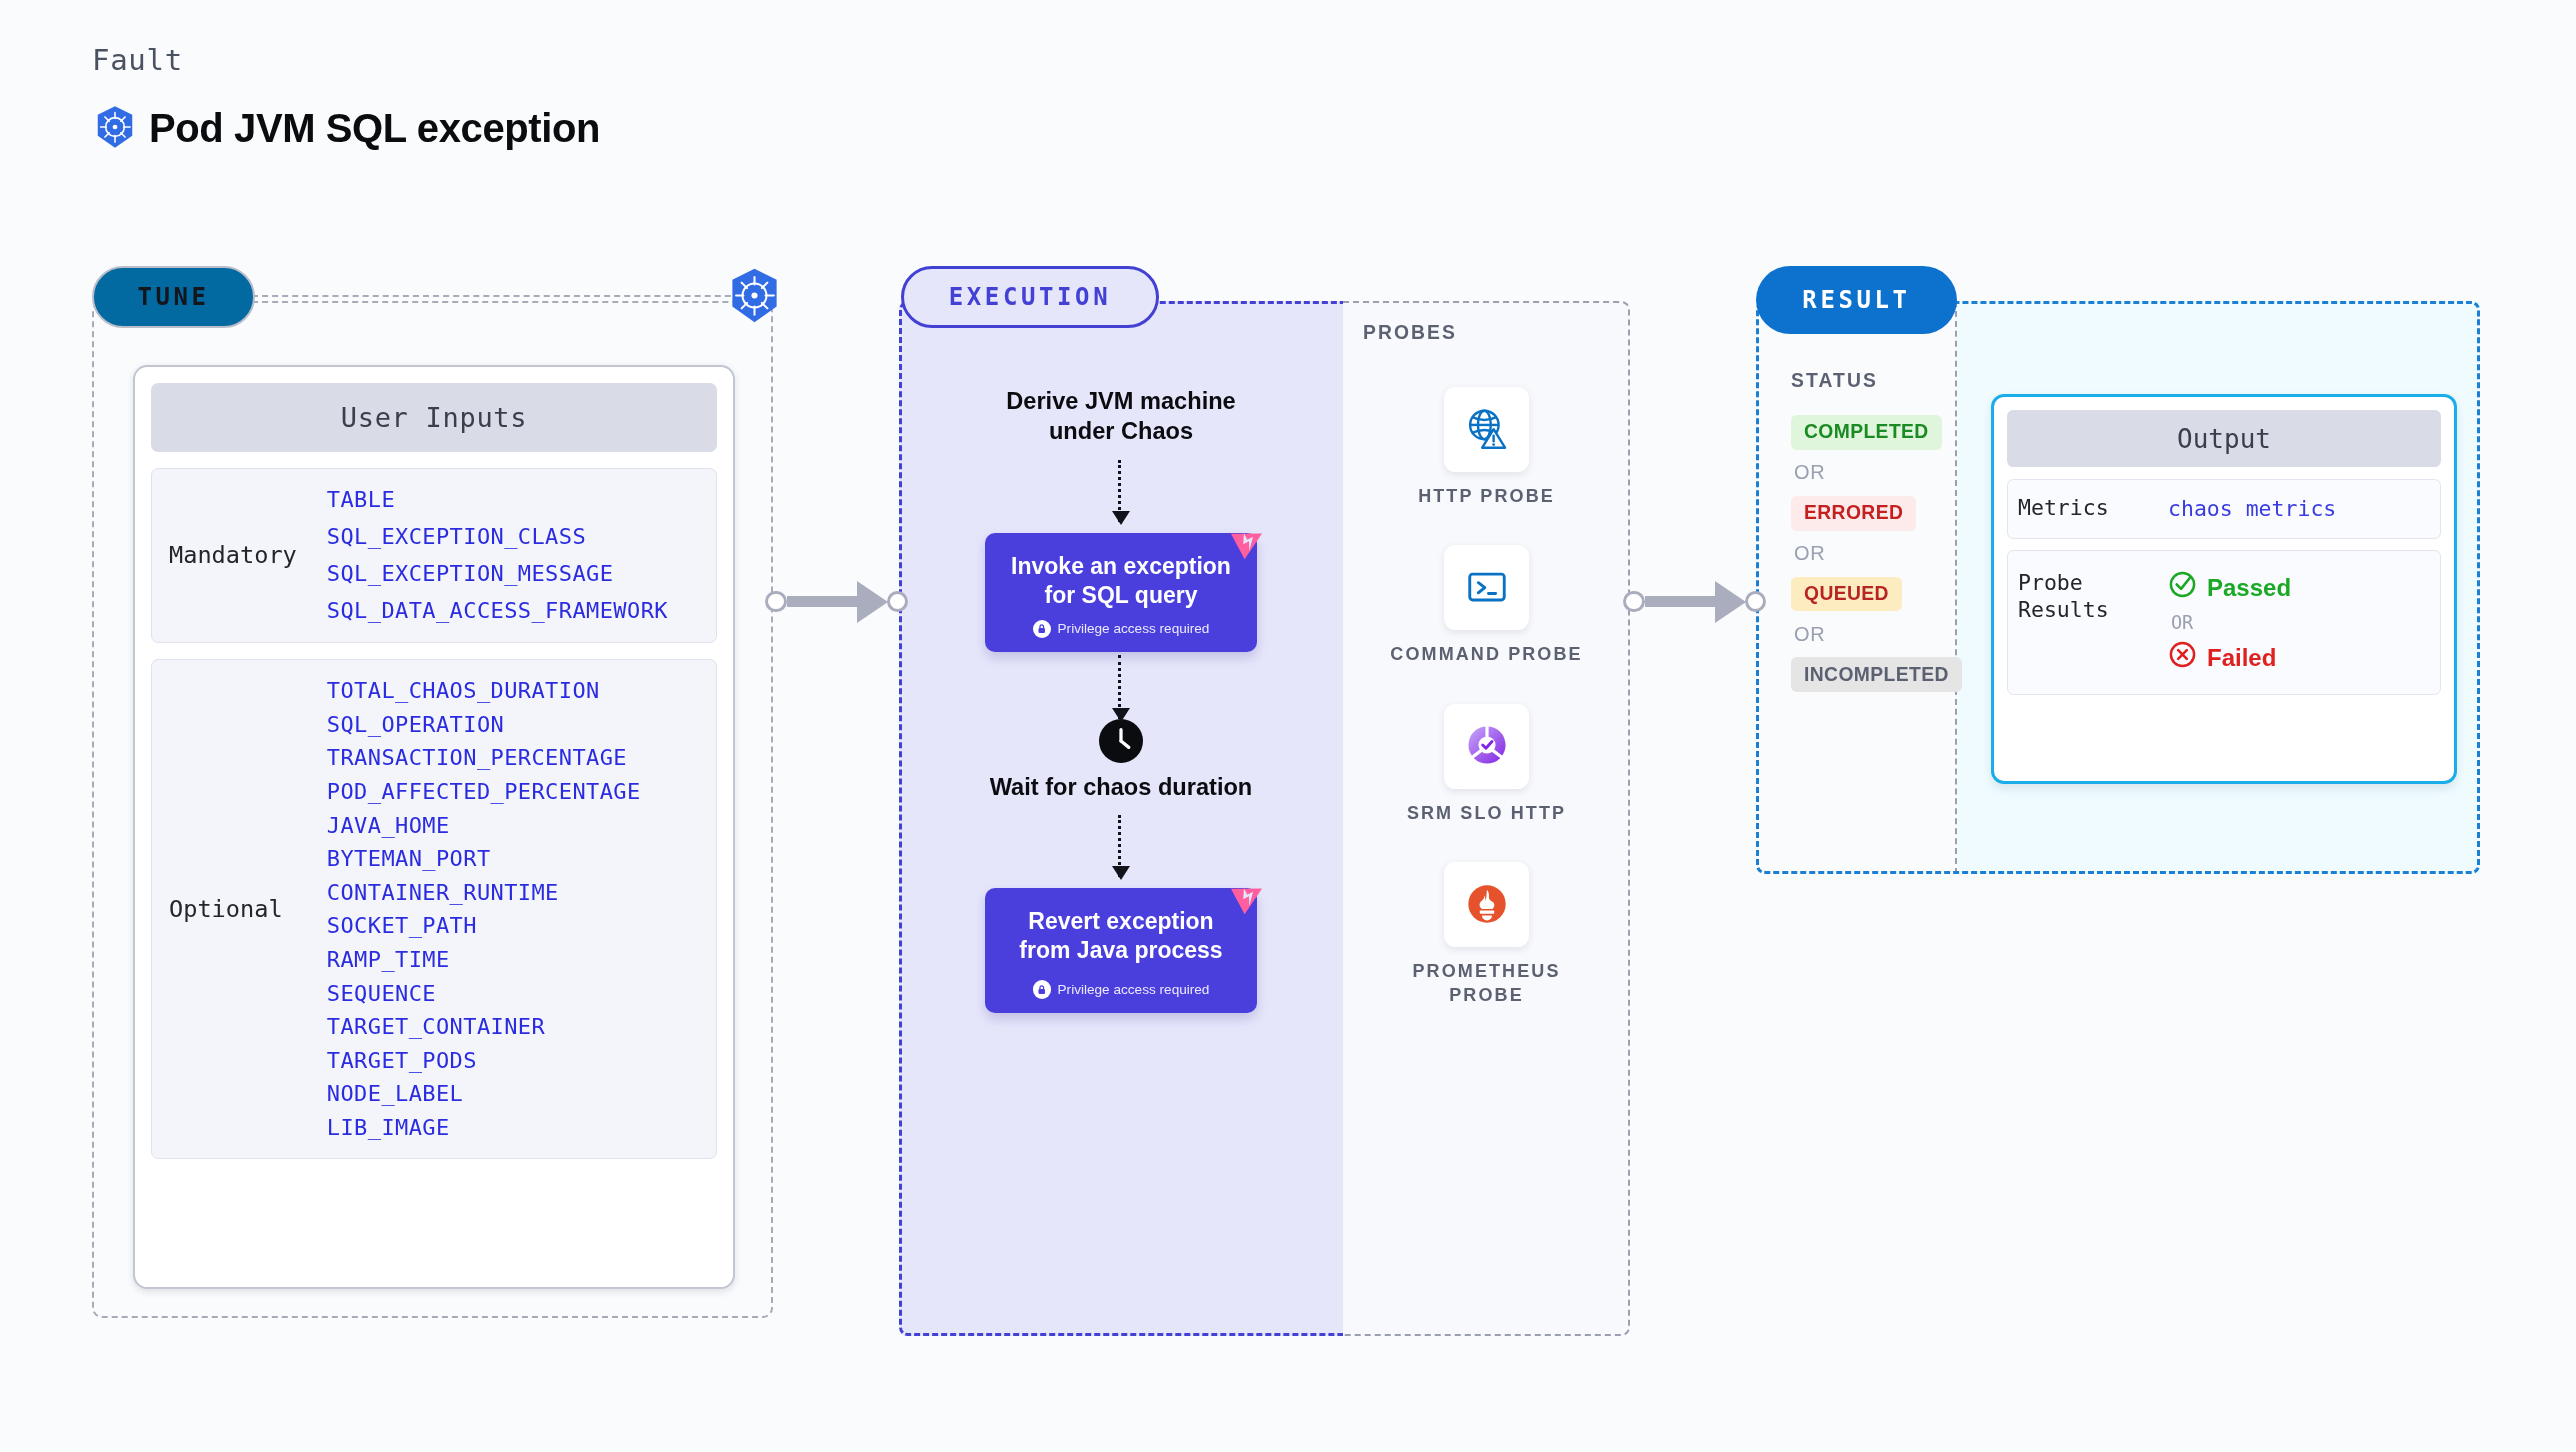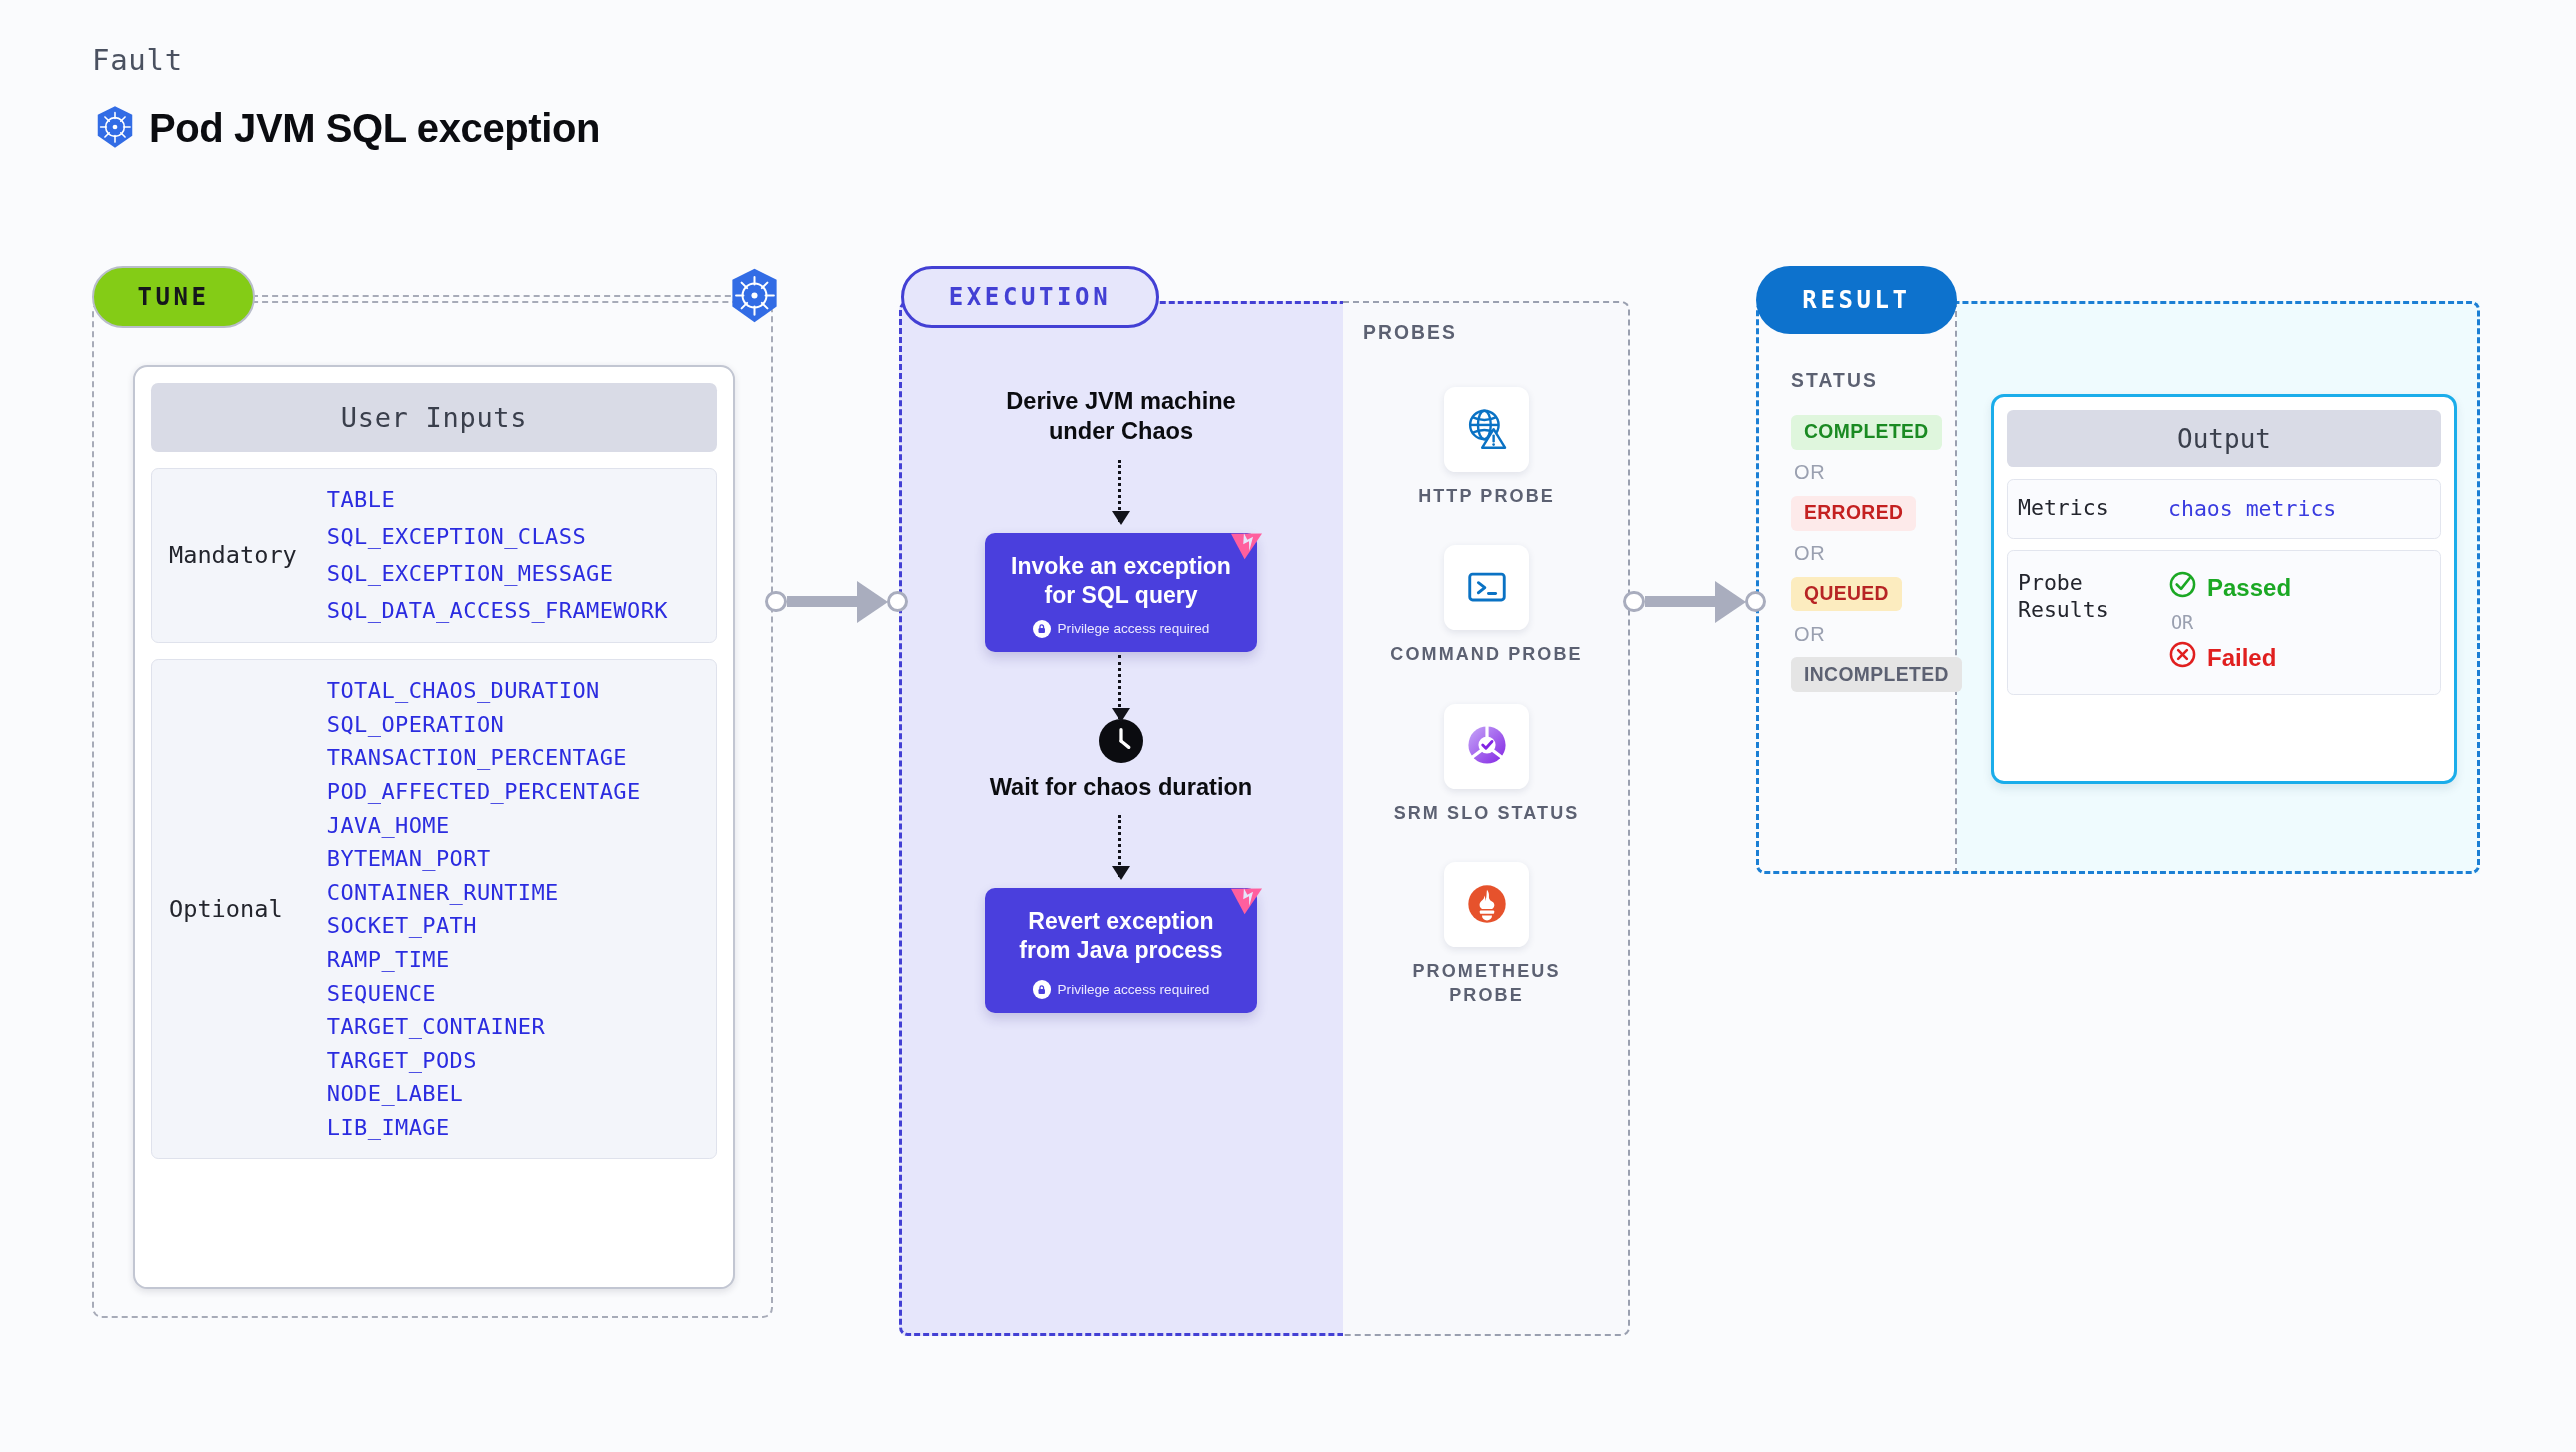--- a/index.html
+++ b/index.html
@@ -20,21 +20,21 @@
   .panel { position: absolute; }
   .panel-badge {
     position: absolute; z-index: 6; display: flex; align-items: center; justify-content: center;
     border-radius: 716px; font-weight: 700; letter-spacing: 3.6px; white-space: nowrap;
   }
 
   
   #tune-panel { left: 92px; top: 301px; width: 681px; height: 1017px;
      border: 2.9px dashed #a7abb8; border-radius: 10px; background: transparent; }
   #tune-badge { left: 92px; top: 266px; width: 163px; height: 62px;
-     background: #84cc16; border: 2.9px solid #b9bdca; color: #15161c; font-size: 24px; }
+     background: #0369a1; border: 2.9px solid #b9bdca; color: #15161c; font-size: 24px; }
   #tune-dash-line { position: absolute; left: 252px; top: 295px; width: 509px; height: 0;
      border-top: 2.9px dashed #a7abb8; }
   #k8s-top-badge { position: absolute; left: 725px; top: 266px; width: 59px; height: 59px; z-index: 7; }
 
   
   #user-inputs-card {
     position: absolute; left: 133px; top: 365px; width: 602px; height: 924px;
     background: #ffffff; border: 2.1px solid #c2c6d2; border-radius: 14.3px;
     box-shadow: 0 2.9px 7.2px rgba(30,35,60,.12); padding: 15.8px;
   }
@@ -360,21 +360,21 @@
           <g stroke="#ffffff" stroke-width="4.5">
             <line x1="35" y1="6" x2="35" y2="33"></line>
             <line x1="12" y1="54" x2="33" y2="38"></line>
             <line x1="58" y1="54" x2="37" y2="38"></line>
           </g>
           <circle cx="35" cy="35" r="12" fill="#ffffff"></circle>
           <polyline points="29,35 33.5,39.5 42,30" fill="none" stroke="#8224e3" stroke-width="4" stroke-linecap="round" stroke-linejoin="round"></polyline>
         </svg>
       </span>
     </div>
-    <div class="probe-label">SRM SLO STATUS</div>
+    <div class="probe-label">SRM SLO HTTP</div>
   </div>
 
 
   <div class="probe-item">
     <div class="probe-tile">
       <span>
         <svg width="46" height="46" viewBox="0 0 64 64">
           <circle cx="32" cy="32" r="26" fill="#e6522c"></circle>
           <path d="M32 12 c5 7 1 10 4 14 c2 3 5 2 6 6 c1 3 -1 6 -3 7 H25 c-3 -2 -4 -5 -3 -8 c2 -5 7 -5 6 -11 c2 3 2 5 1 8 c3 -4 2 -10 3 -16z" fill="#fff"></path>
           <rect x="22" y="41" width="20" height="4.5" rx="1.2" fill="#fff"></rect>

